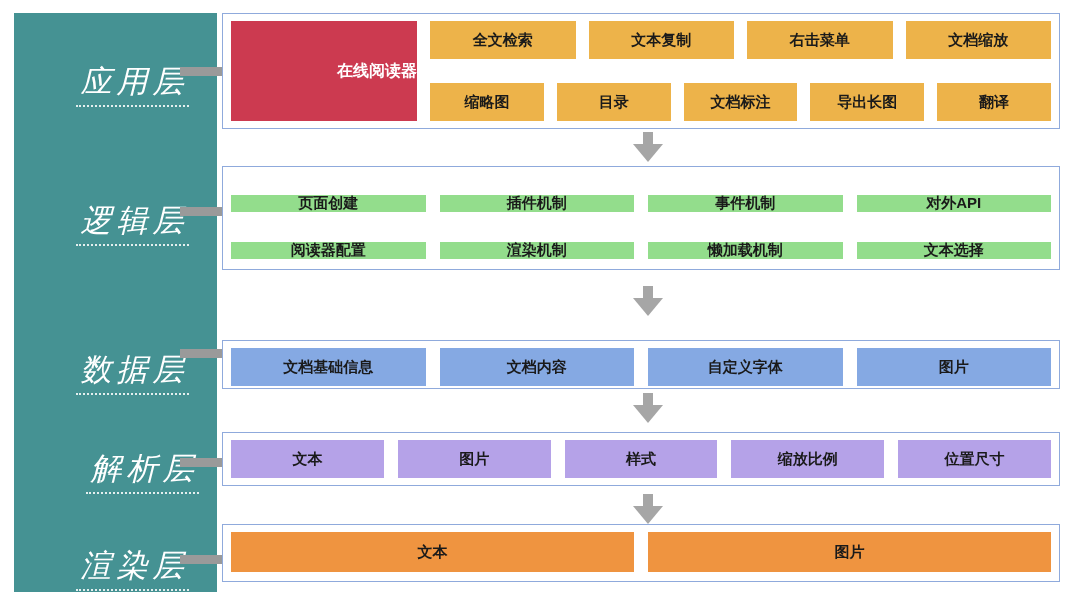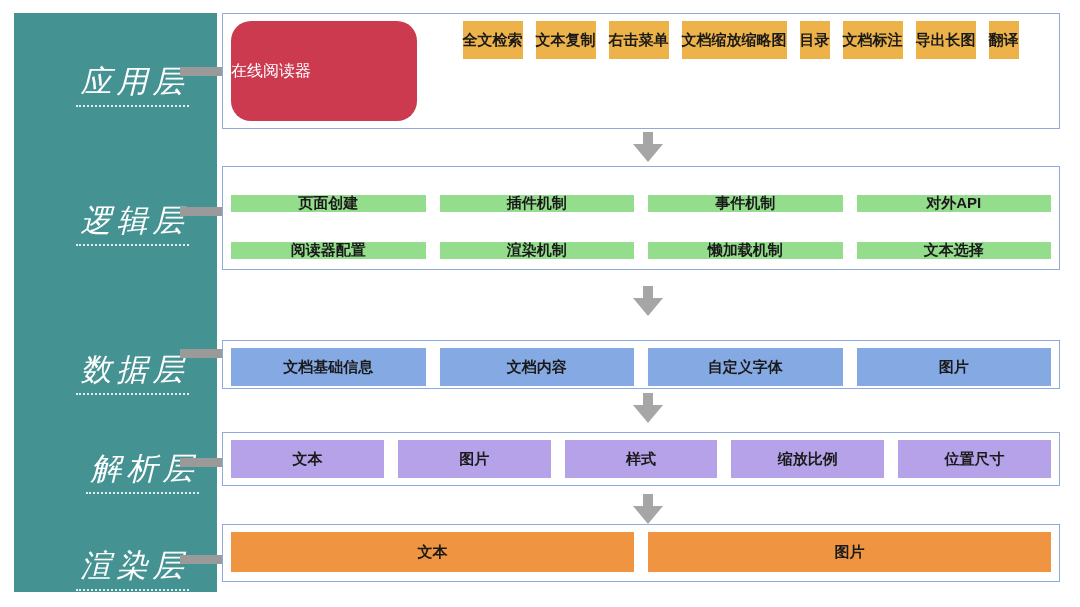--- a/index.html
+++ b/index.html
@@ -135,33 +135,32 @@
     box-sizing: border-box;
   }
 
   
   .app-body { display: flex; height: 100%; }
   .hero {
     width: 186px;
     background: #cc3a50;
     color: #ffffff;
     font-size: 16px;
-    font-weight: normal;
+    font-weight: bold;
     display: flex;
     align-items: center;
-    justify-content: flex-start;
+    justify-content: flex-end;
     flex: 0 0 186px;
-    border-radius: 20px;
   }
   .app-grid {
     flex: 1 1 auto;
     margin-left: 13px;
     display: flex;
-    flex-direction: row;
-    justify-content: center;
+    flex-direction: column;
+    justify-content: space-between;
     font-family: Liberation Serif, serif;
   }
   .app-row { display: flex; height: 38px; }
   .app-row .cell {
     background: #edb34a;
     flex: 1 1 0;
   }
   .app-row .cell + .cell { margin-left: 13px; }
 
   .logic-row .cell { background: #93dd8c; flex: 1 1 0; margin-top: 21px; }

